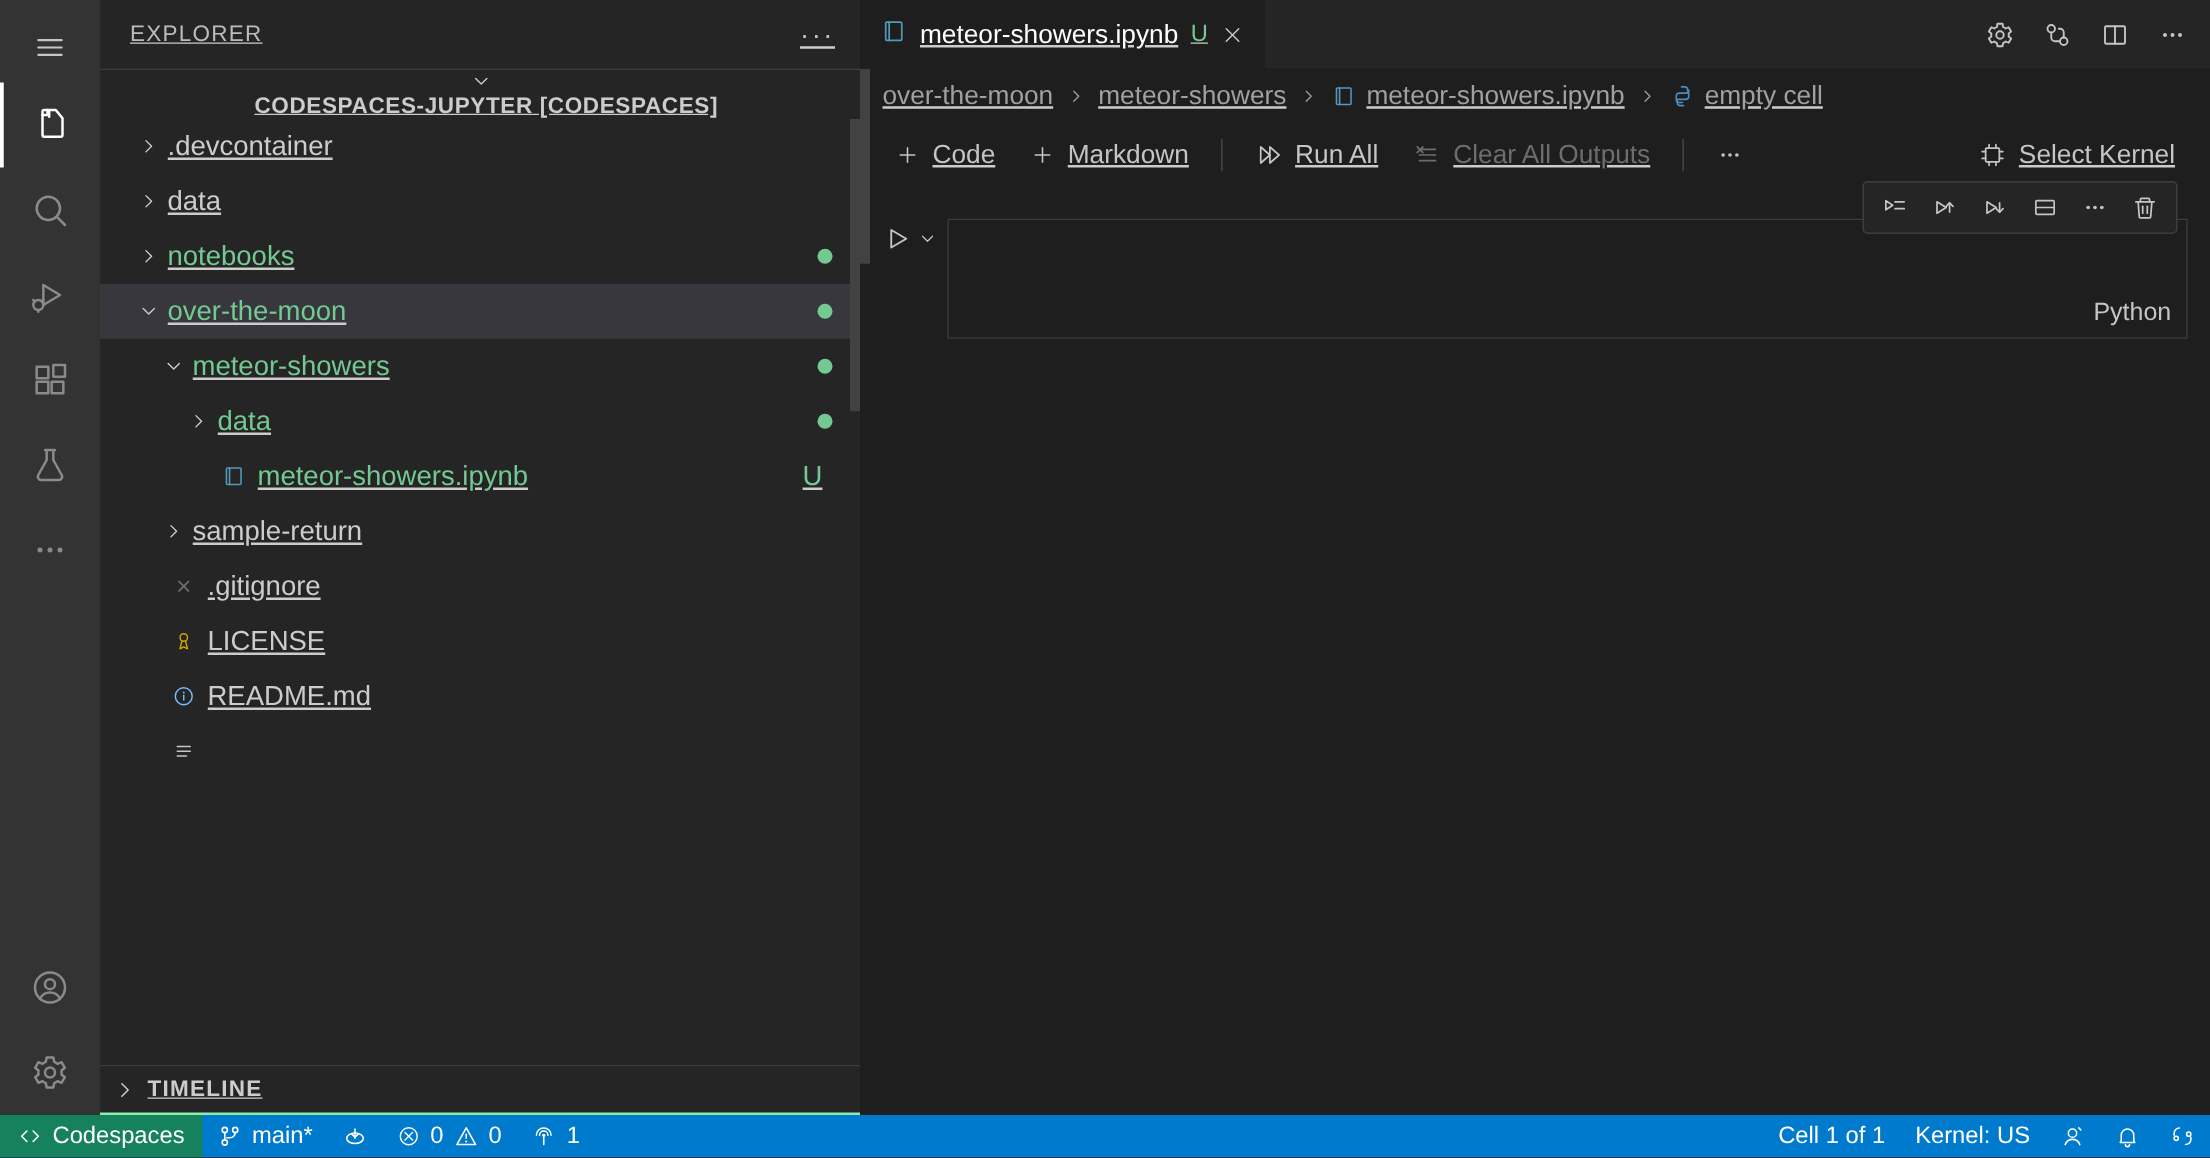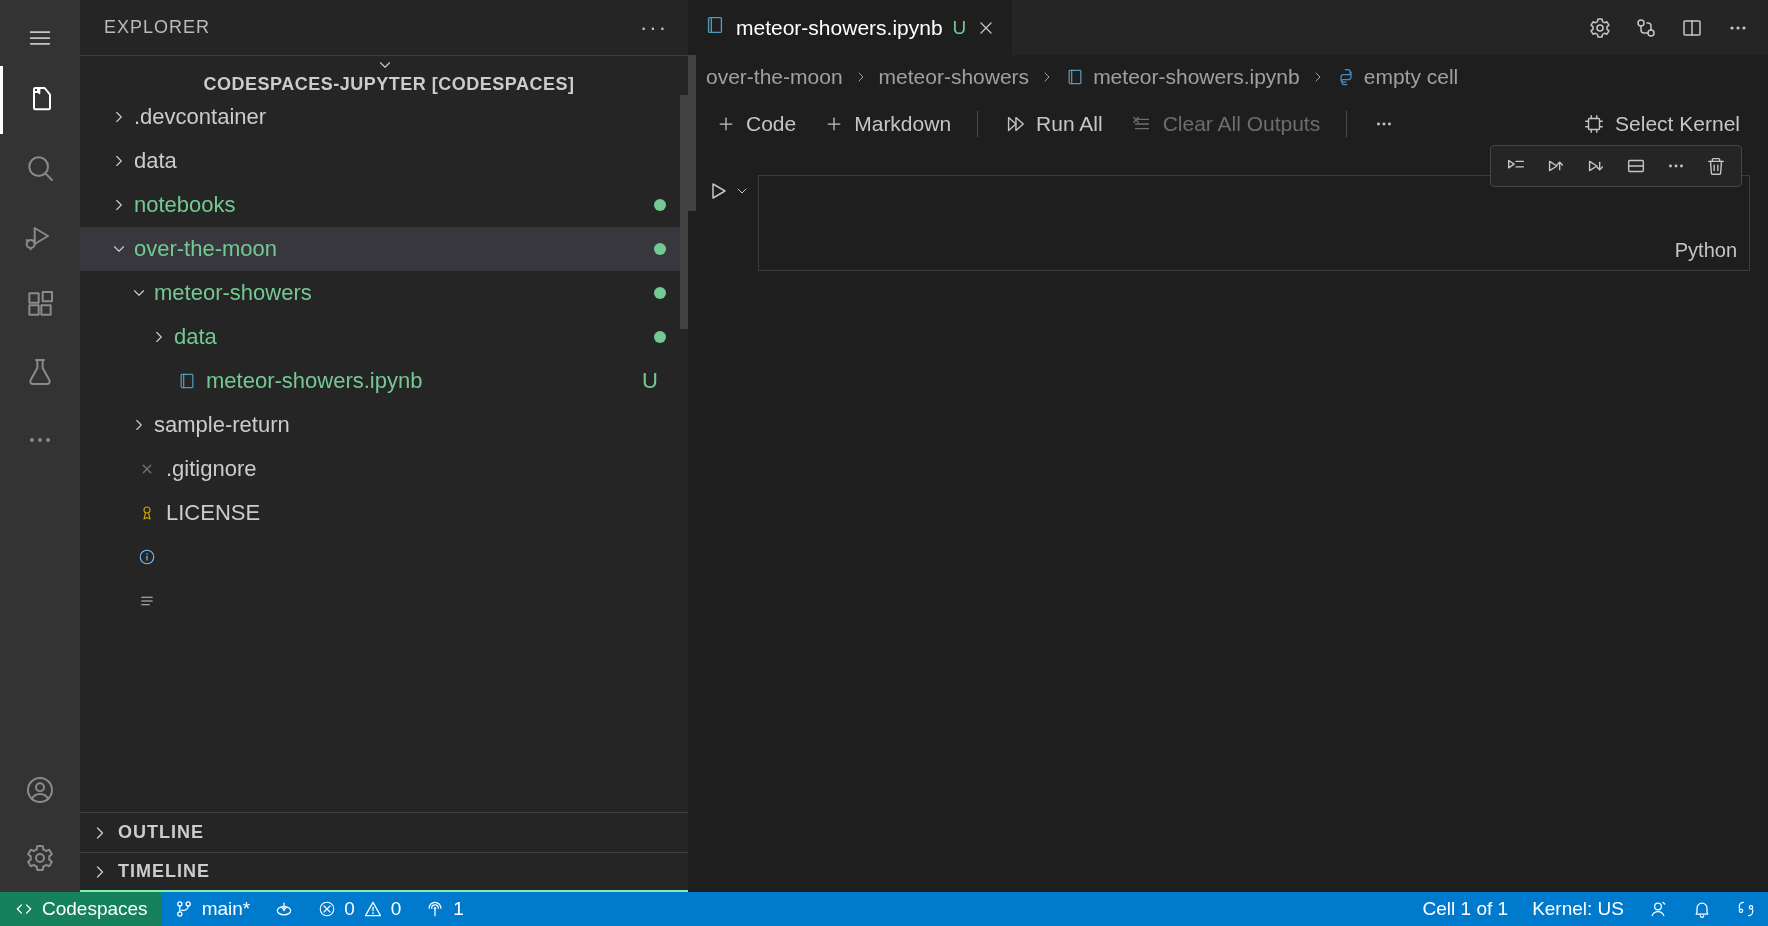--- a/index.html
+++ b/index.html
@@ -1,19 +1,19 @@
 <!DOCTYPE html>
 <html><head>
 <meta charset="utf-8">
 <style>
 * { margin:0; padding:0; box-sizing:border-box; font-family:'Segoe UI',Arial,sans-serif; }
 html,body { width:1768px; height:926px; overflow:hidden; background:#1e1e1e; color:#cccccc; }
 
 .app { display:flex; flex-direction:column; width:100%; height:100%; }
-.main { display:flex; flex:1; overflow:hidden; }
+.main { display:flex; flex:1; overflow:hidden;text-decoration:underline; }
 
 
 .activity-bar { width:80px; background:#333333; display:flex; flex-direction:column; align-items:center; padding-top:10px; }
 .activity-bar .act-item { width:80px; height:68px; display:flex; align-items:center; justify-content:center; cursor:pointer; color:#8a8a8a; }
 .activity-bar .act-item.active { color:#ffffff; border-left:3px solid #ffffff; }
 .activity-bar .act-item svg { width:32px; height:32px; }
 .activity-bar .menu-top { height:56px; display:flex; align-items:center; justify-content:center; color:#c5c5c5; cursor:pointer; }
 .activity-bar .spacer { flex:1; }
 
 
@@ -251,37 +251,32 @@
       </div>
       <div class="tree-row" style="padding-left:24px">
         <span class="twist"></span>
         <span class="icon" style="color:#75beff">
           <svg viewBox="0 0 24 24" width="18" height="18">
                 <circle cx="12" cy="12" r="9"></circle>
                 <line x1="12" y1="11" x2="12" y2="16"></line>
                 <circle cx="12" cy="8" r="1" fill="currentColor" stroke="none"></circle>
               </svg>
         </span>
+        <span class="label">README.md</span>
       </div>
       <div class="tree-row" style="padding-left:24px">
         <span class="twist"></span>
         <span class="icon" style="color:#c5c5c5">
           <svg viewBox="0 0 24 24" width="18" height="18">
                 <line x1="5" y1="7" x2="19" y2="7"></line>
                 <line x1="5" y1="12" x2="19" y2="12"></line>
                 <line x1="5" y1="17" x2="15" y2="17"></line>
               </svg>
         </span>
       </div>
-    </div>
-    <div class="pane-title">
-      <svg viewBox="0 0 24 24">
-            <polyline points="9 6 15 12 9 18"></polyline>
-          </svg>
-      <span>OUTLINE</span>
     </div>
     <div class="pane-title" style="border-bottom:2px solid #86efac">
       <svg viewBox="0 0 24 24">
             <polyline points="9 6 15 12 9 18"></polyline>
           </svg>
       <span>TIMELINE</span>
     </div>
   </div>
 
   <div class="editor">

